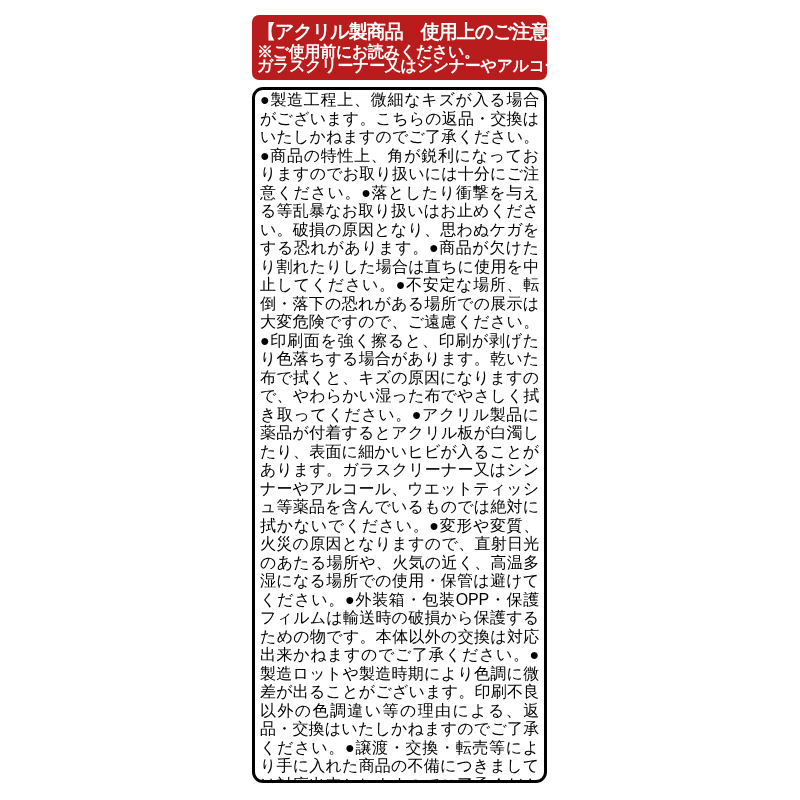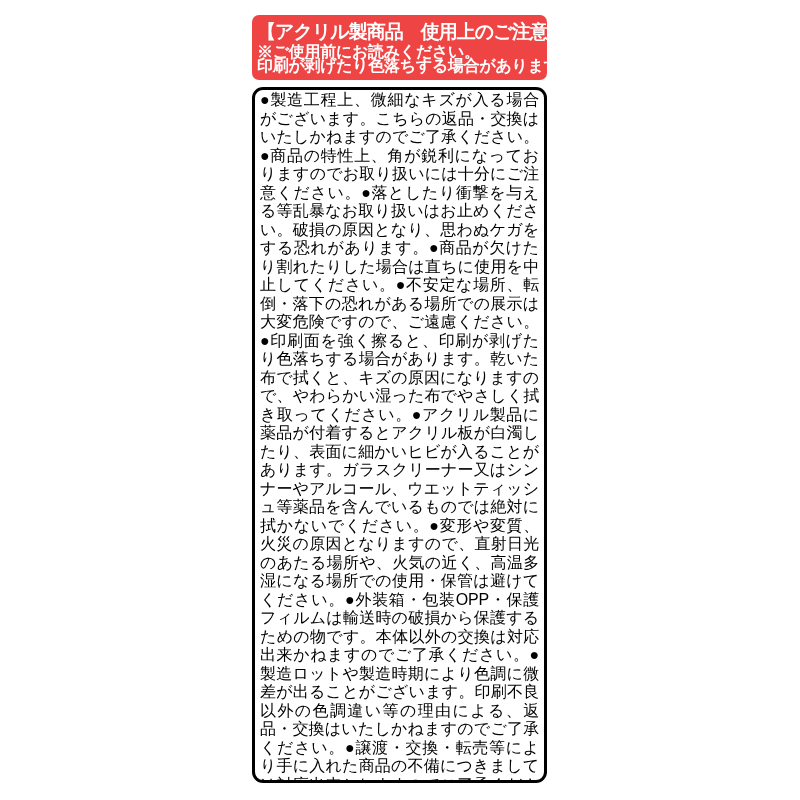--- a/index.html
+++ b/index.html
@@ -15,21 +15,21 @@
     background: #ffffff;
     overflow: hidden;
   }
   .header-box {
     position: absolute;
     left: 252px;
     top: 15px;
     width: 295px;
     height: 65px;
     box-sizing: border-box;
-    background: #ef4444;
+    background: #b91c1c;
     border-radius: 7px;
     color: #ffffff;
     padding: 3px 5px 0 5px;
   }
   .header-title {
     font-size: 19px;
     font-weight: bold;
     line-height: 27px;
     letter-spacing: -1px;
     text-align: center;
@@ -68,20 +68,20 @@
   }
 </style>
 </head>
 <body>
 
 <div class="sheet">
 
   <header class="header-box">
     <div class="header-title">【アクリル製商品　使用上のご注意】</div>
     <div class="header-subtitle">※ご使用前にお読みください。</div>
-    <div class="header-subtitle">印刷が剥げたり色落ちする場合があります。</div>
+    <div class="header-subtitle">ガラスクリーナー又はシンナーやアルコール。</div>
   </header>
 
   <section class="notice-box">
     <p class="notice-text">●製造工程上、微細なキズが入る場合がございます。こちらの返品・交換はいたしかねますのでご了承ください。●商品の特性上、角が鋭利になっておりますのでお取り扱いには十分にご注意ください。●落としたり衝撃を与える等乱暴なお取り扱いはお止めください。破損の原因となり、思わぬケガをする恐れがあります。●商品が欠けたり割れたりした場合は直ちに使用を中止してください。●不安定な場所、転倒・落下の恐れがある場所での展示は大変危険ですので、ご遠慮ください。●印刷面を強く擦ると、印刷が剥げたり色落ちする場合があります。乾いた布で拭くと、キズの原因になりますので、やわらかい湿った布でやさしく拭き取ってください。●アクリル製品に薬品が付着するとアクリル板が白濁したり、表面に細かいヒビが入ることがあります。ガラスクリーナー又はシンナーやアルコール、ウエットティッシュ等薬品を含んでいるものでは絶対に拭かないでください。●変形や変質、火災の原因となりますので、直射日光のあたる場所や、火気の近く、高温多湿になる場所での使用・保管は避けてください。●外装箱・包装OPP・保護フィルムは輸送時の破損から保護するための物です。本体以外の交換は対応出来かねますのでご了承ください。●製造ロットや製造時期により色調に微差が出ることがございます。印刷不良以外の色調違い等の理由による、返品・交換はいたしかねますのでご了承ください。●譲渡・交換・転売等により手に入れた商品の不備につきましては対応出来かねますのでご了承ください。</p>
   </section>
 
 </div>
 
 </body></html>

